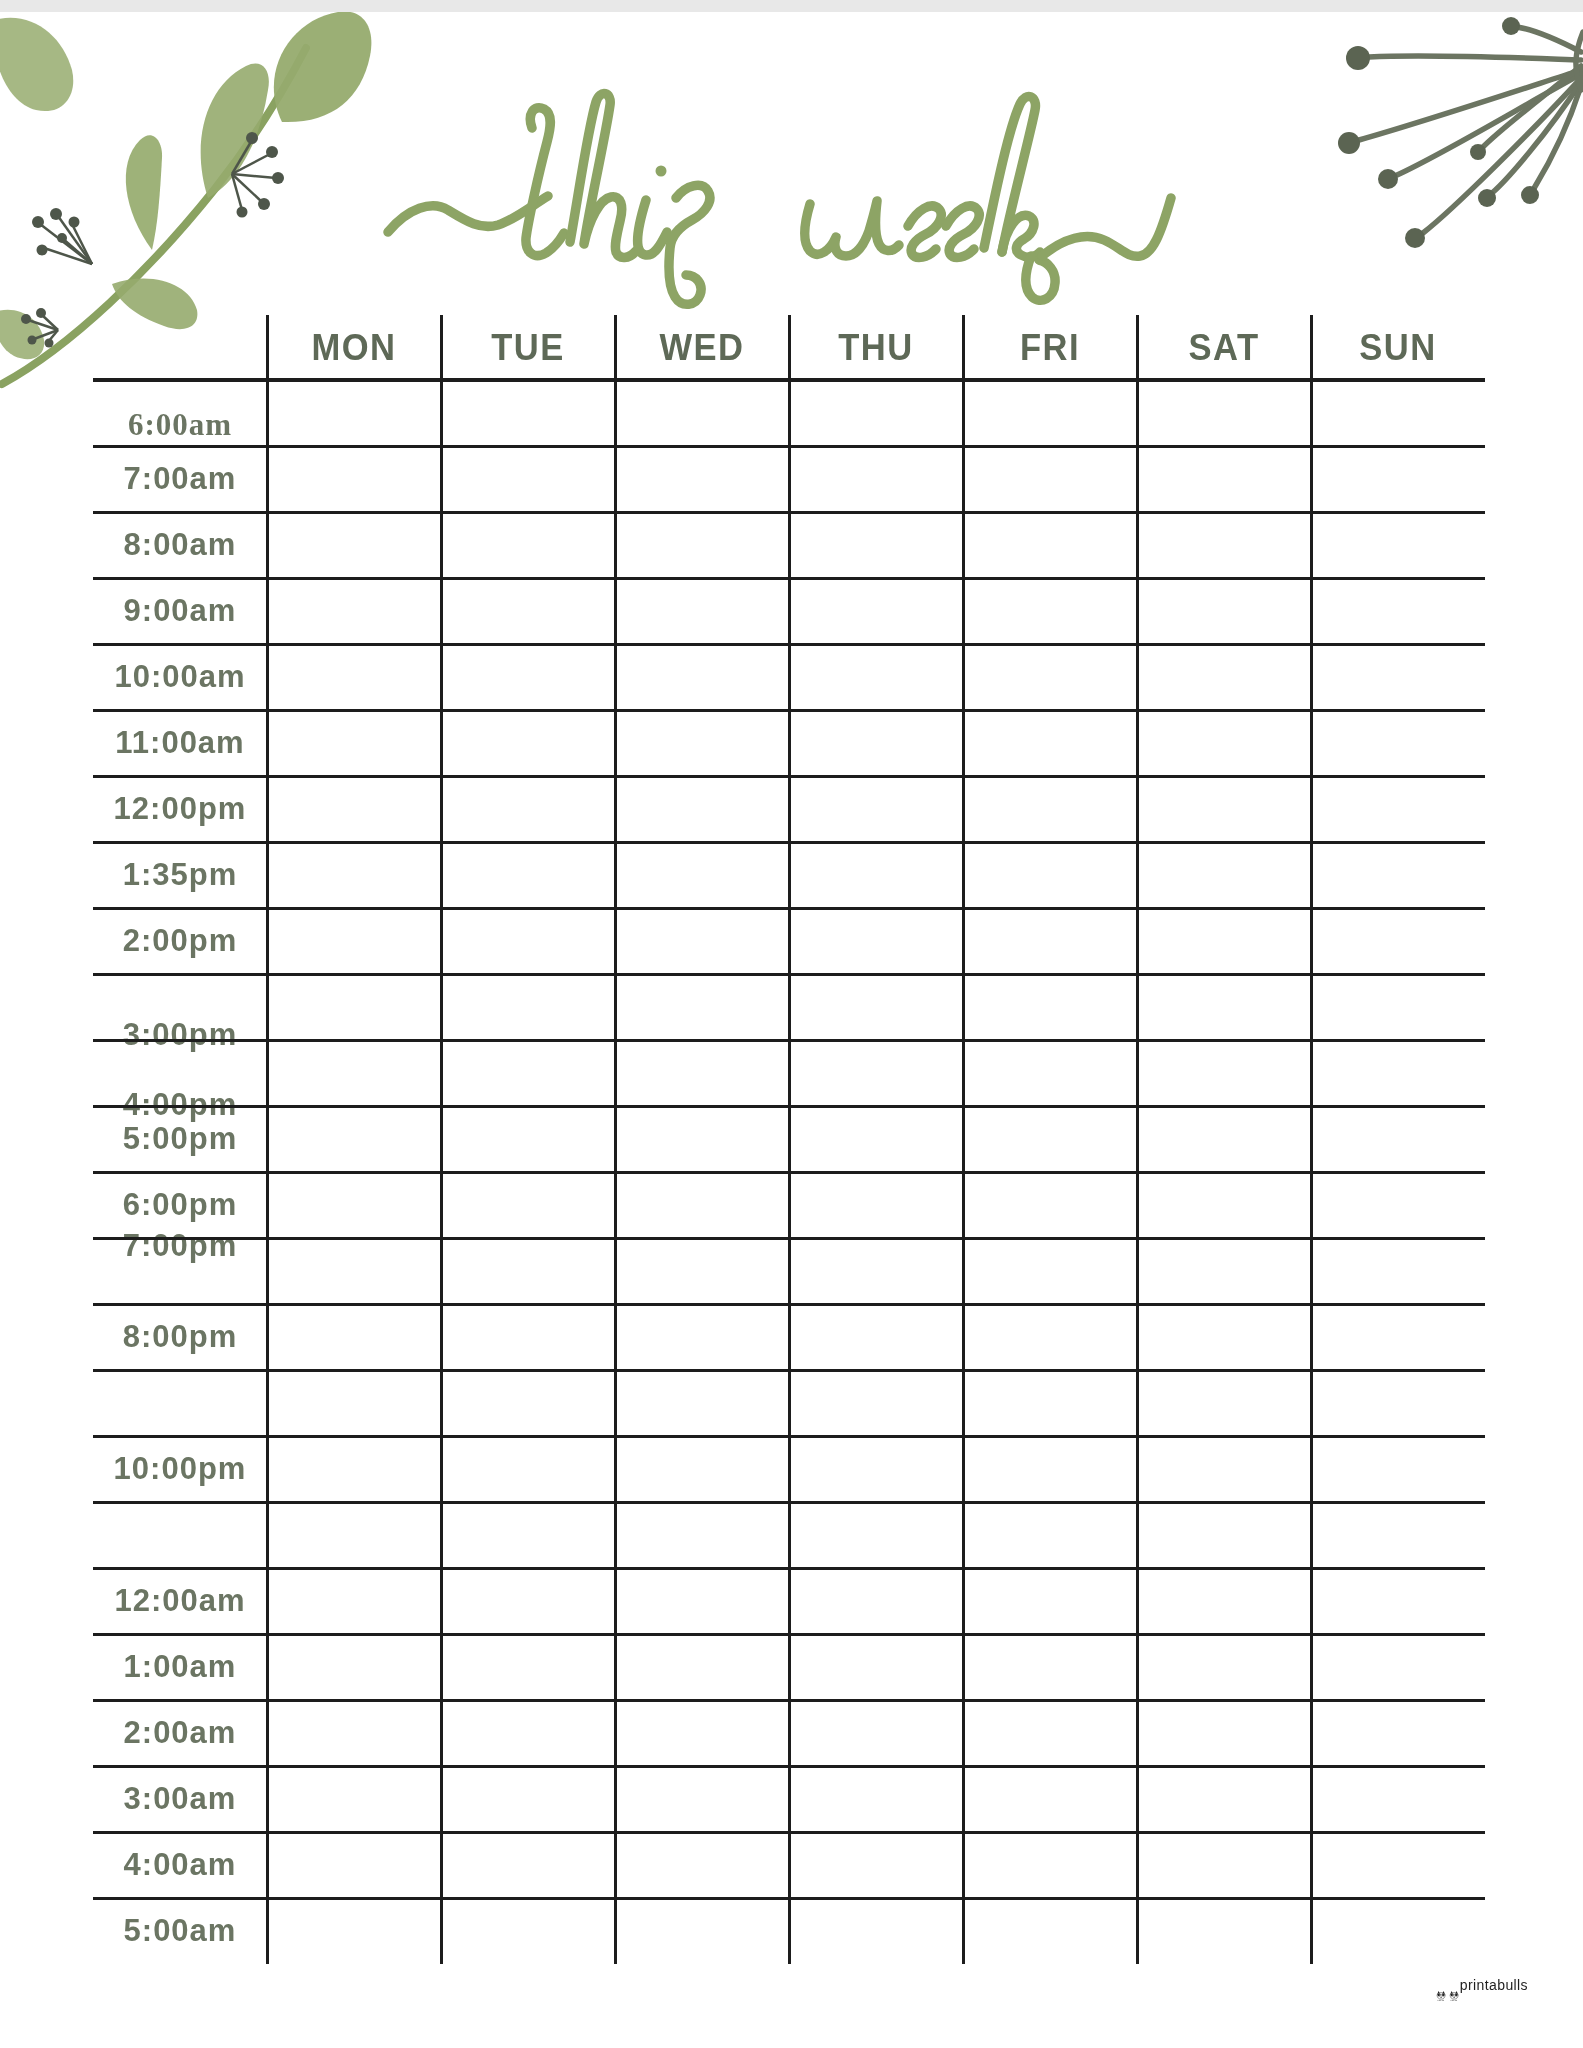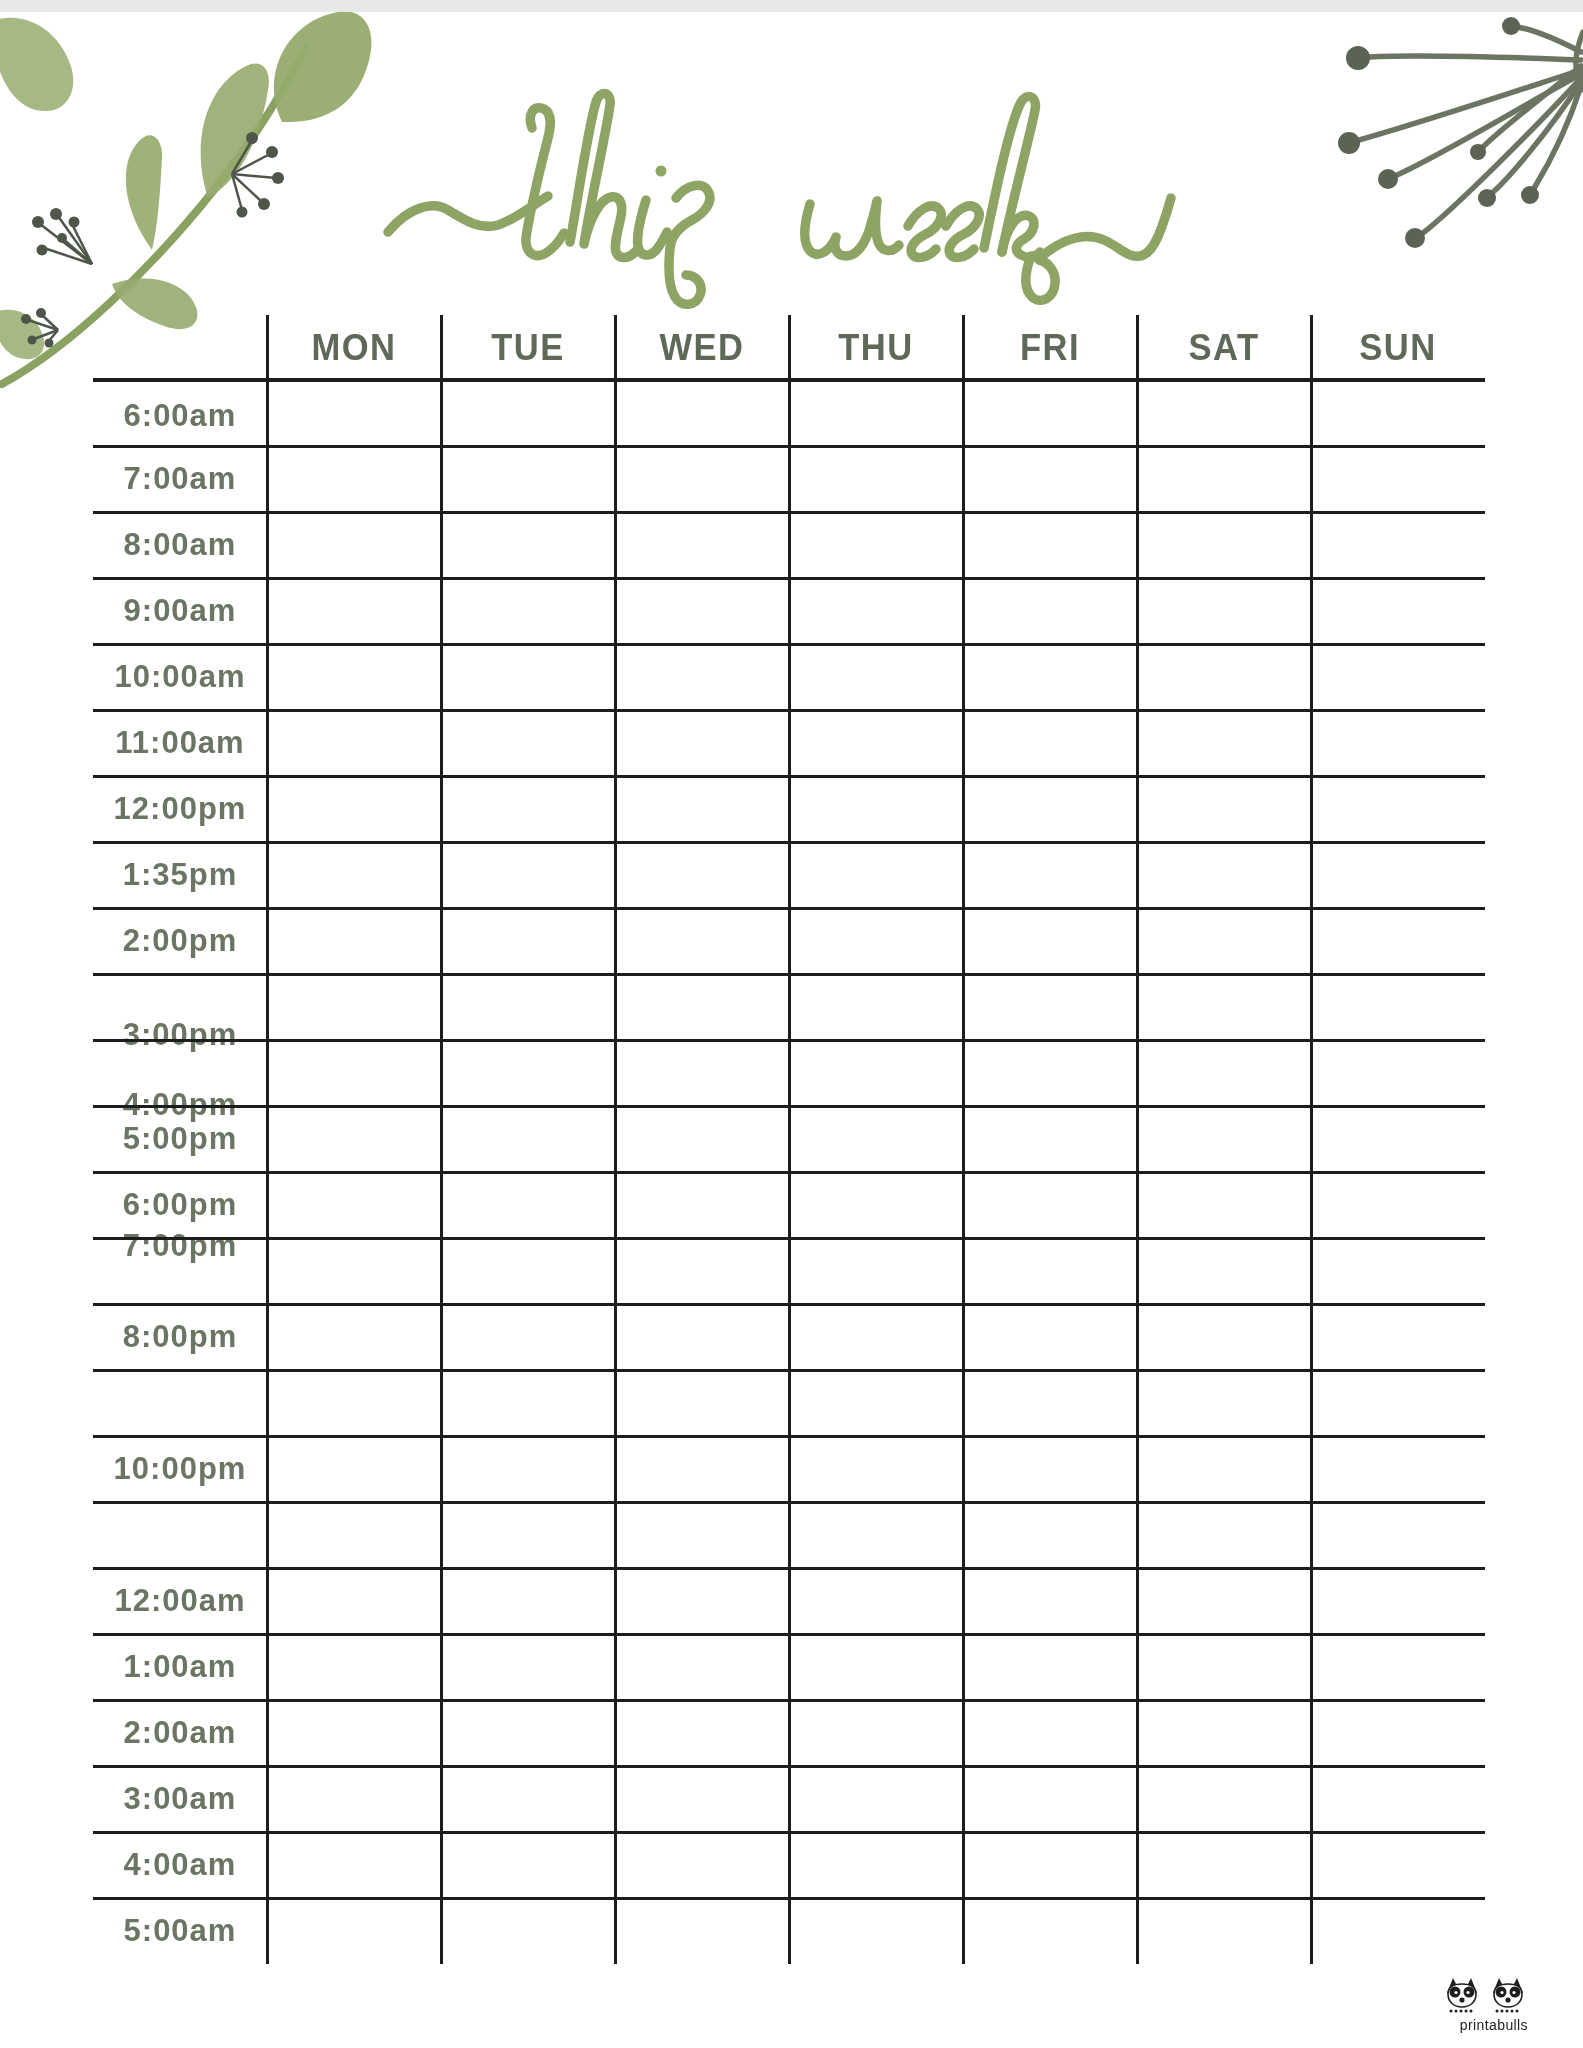--- a/index.html
+++ b/index.html
@@ -58,21 +58,21 @@
     color:var(--time-text);
     font-size:31px;font-weight:bold;letter-spacing:1px;
   }
   .cell{width:174px;height:66px;}
   .vline{position:absolute;top:0;width:3px;height:1649px;background:var(--grid-line);}
   .hline{position:absolute;left:0;width:1392px;height:3px;background:var(--grid-line);}
   .hline.header{height:4px;}
   
   .logo{
     position:absolute;left:1436px;top:1964px;width:92px;
-    display:flex;flex-direction:column;align-items:flex-end;
+    display:flex;align-items:flex-start;
   }
   .logo-text{
     color:var(--logo-ink);
     font-size:14px;letter-spacing:.4px;margin-top:1px;
   }
 </style>
 </head>
 <body>
 
 <div class="page">
@@ -181,21 +181,21 @@
         <div></div>
         <div class="day-cell">MON</div>
         <div class="day-cell">TUE</div>
         <div class="day-cell">WED</div>
         <div class="day-cell">THU</div>
         <div class="day-cell">FRI</div>
         <div class="day-cell">SAT</div>
         <div class="day-cell">SUN</div>
       </div>
     <div class="body-rows" id="body-rows">
-        <div class="t-row" style="top: 3px;">
+        <div class="t-row" style="top: 12px; font-family: Liberation Serif, serif;">
           <div class="time-cell">6:00am</div>
           <div class="cell"></div>
           <div class="cell"></div>
           <div class="cell"></div>
           <div class="cell"></div>
           <div class="cell"></div>
           <div class="cell"></div>
           <div class="cell"></div>
         </div>
         <div class="t-row" style="top: 66px;">

